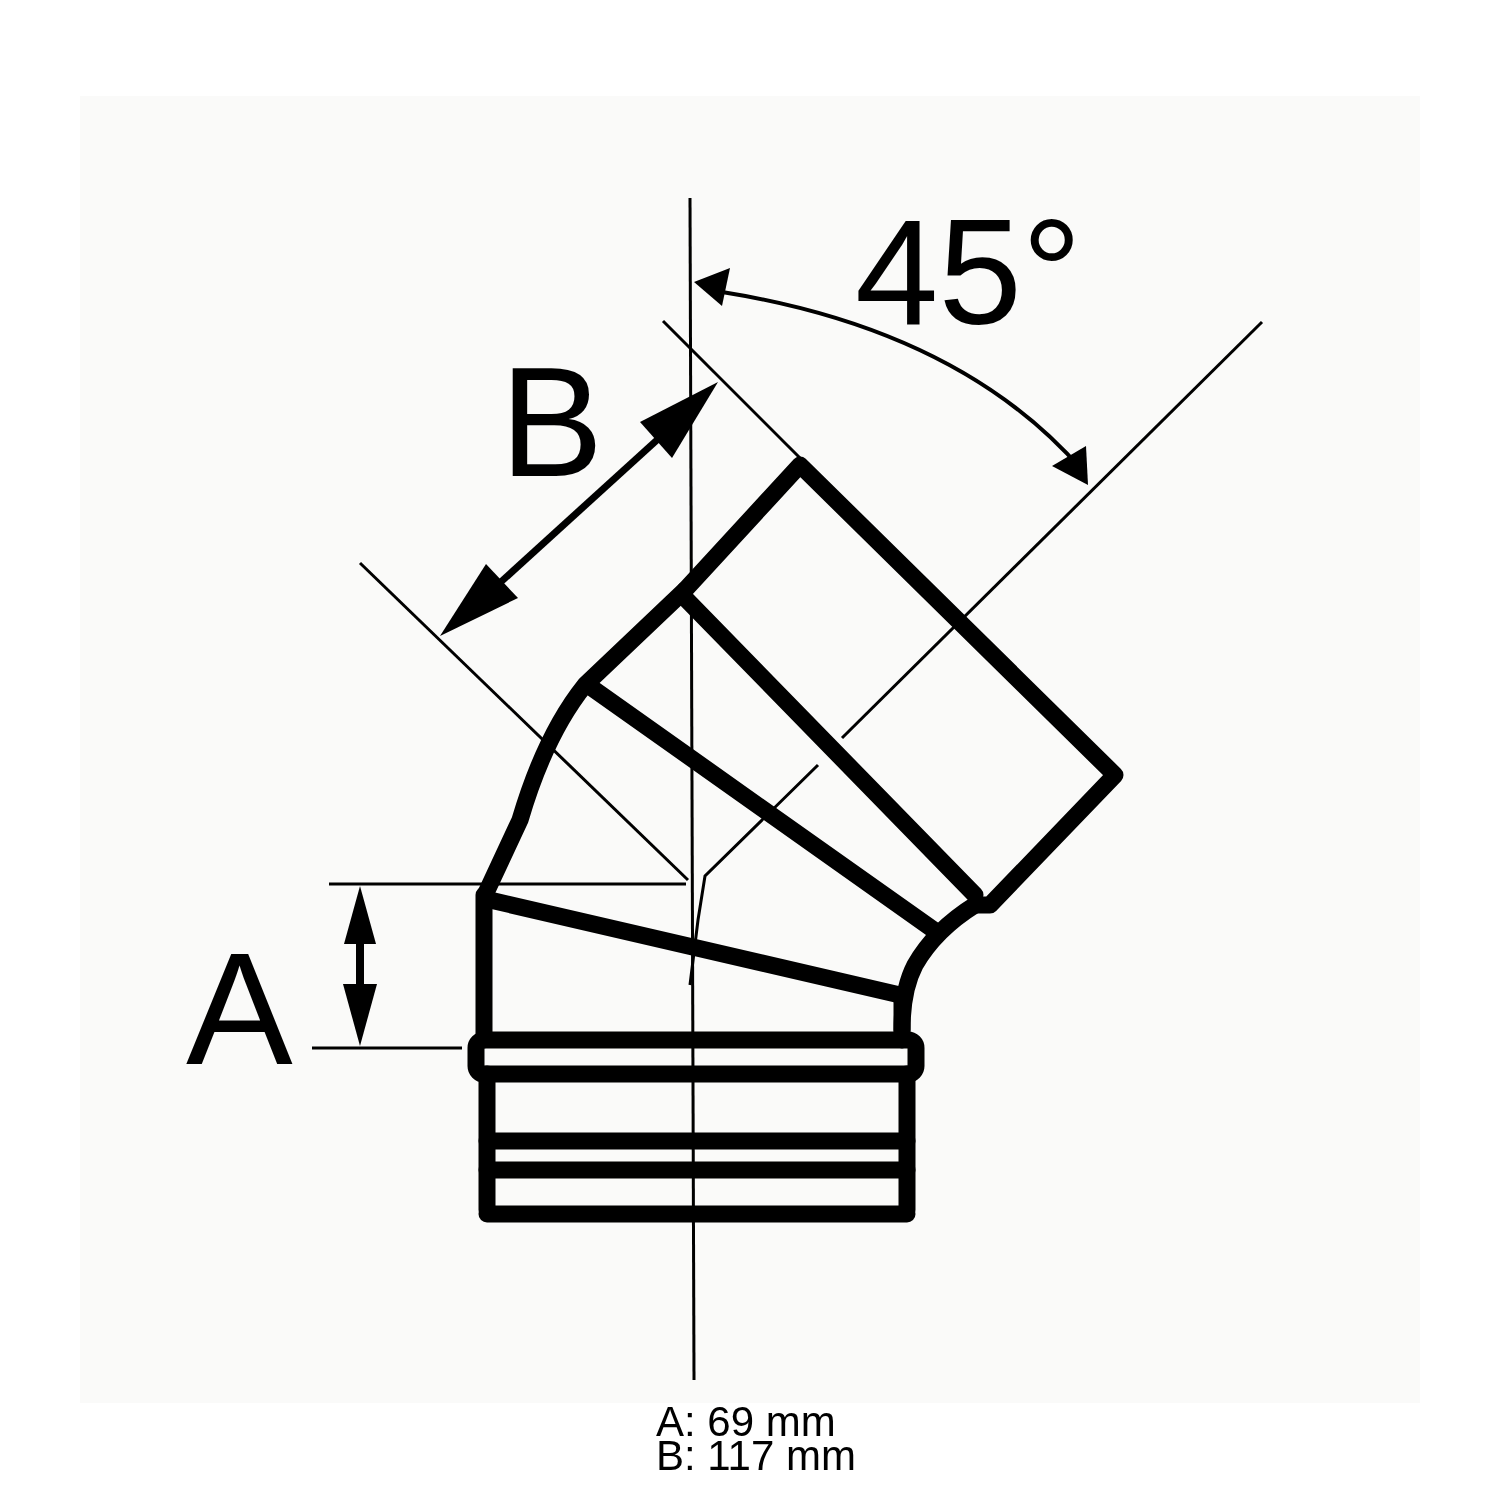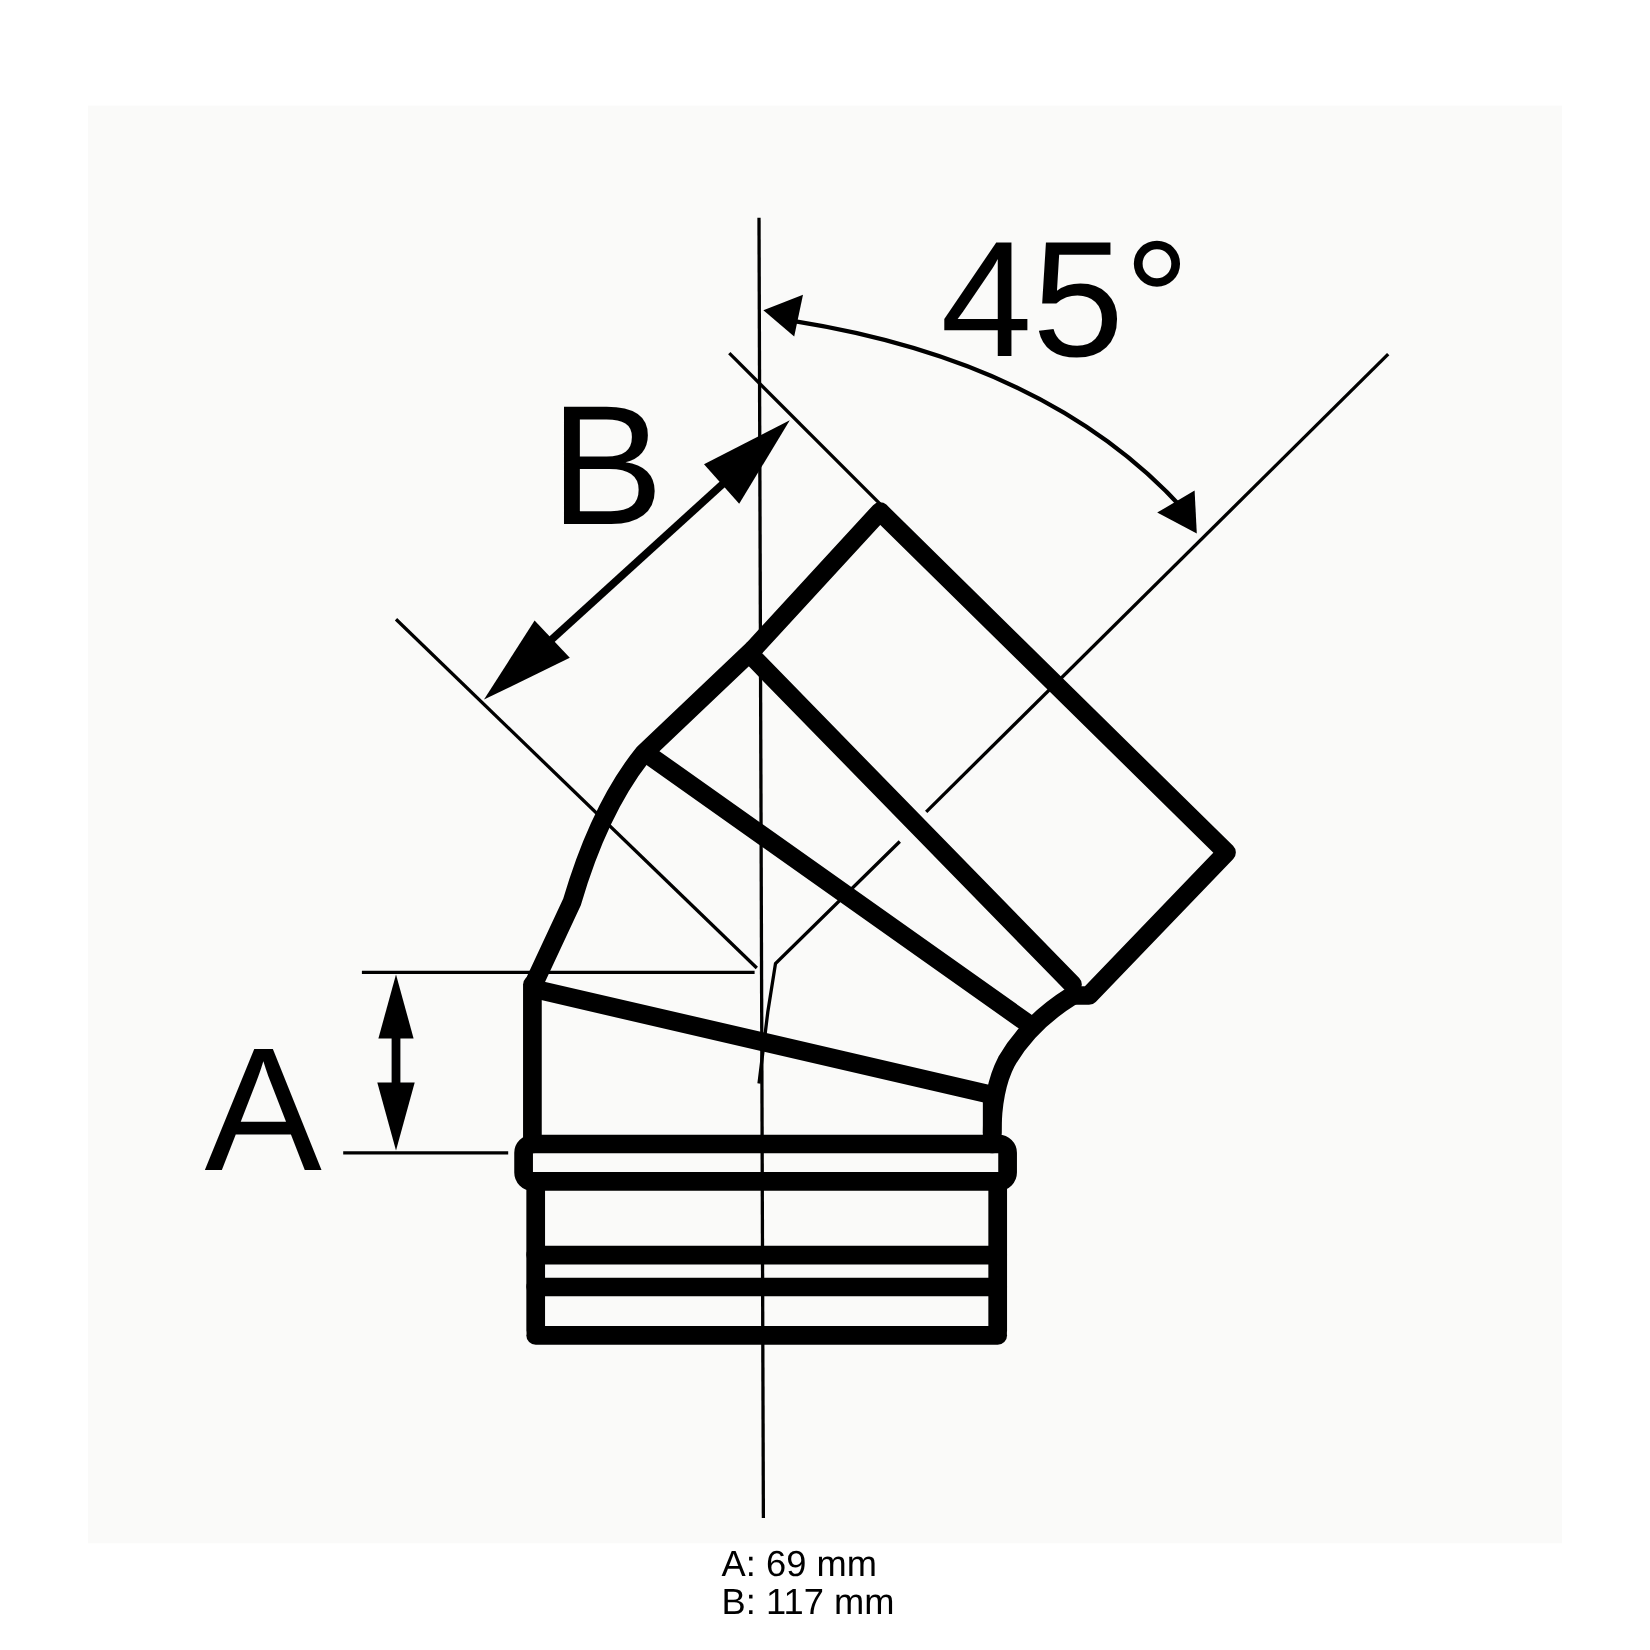--- a/index.html
+++ b/index.html
@@ -1,20 +1,20 @@
 <!DOCTYPE html>
 <html><head>
 <meta charset="utf-8">
 <style>
   html, body { margin: 0; padding: 0; background: #ffffff; }
   body { width: 1500px; height: 1500px; position: relative; overflow: hidden; font-family: "Liberation Sans", sans-serif; }
   .panel { position: absolute; left: 80px; top: 96px; width: 1340px; height: 1307px; background: #fafaf9; }
   .svg-wrap { position: absolute; left: 0; top: 0; width: 1500px; height: 1500px; }
   .label-big { font-family: "Liberation Sans", sans-serif; fill: #000; }
-  .caption { position: absolute; left: 656px; top: 1405px; font-size: 33px; line-height: 34px; color: #000; font-family: "Liberation Sans", sans-serif; }
+  .caption { position: absolute; left: 656px; top: 1405px; font-size: 42px; line-height: 34px; color: #000; font-family: "Liberation Sans", sans-serif; }
   .caption div { white-space: nowrap; }
 </style>
 </head>
 <body>
 
 <div class="panel"></div>
 
 <svg class="svg-wrap" viewBox="0 0 1500 1500" xmlns="http://www.w3.org/2000/svg">
 
   <line x1="690" y1="198" x2="694" y2="1380" stroke="#000" stroke-width="3"></line>

